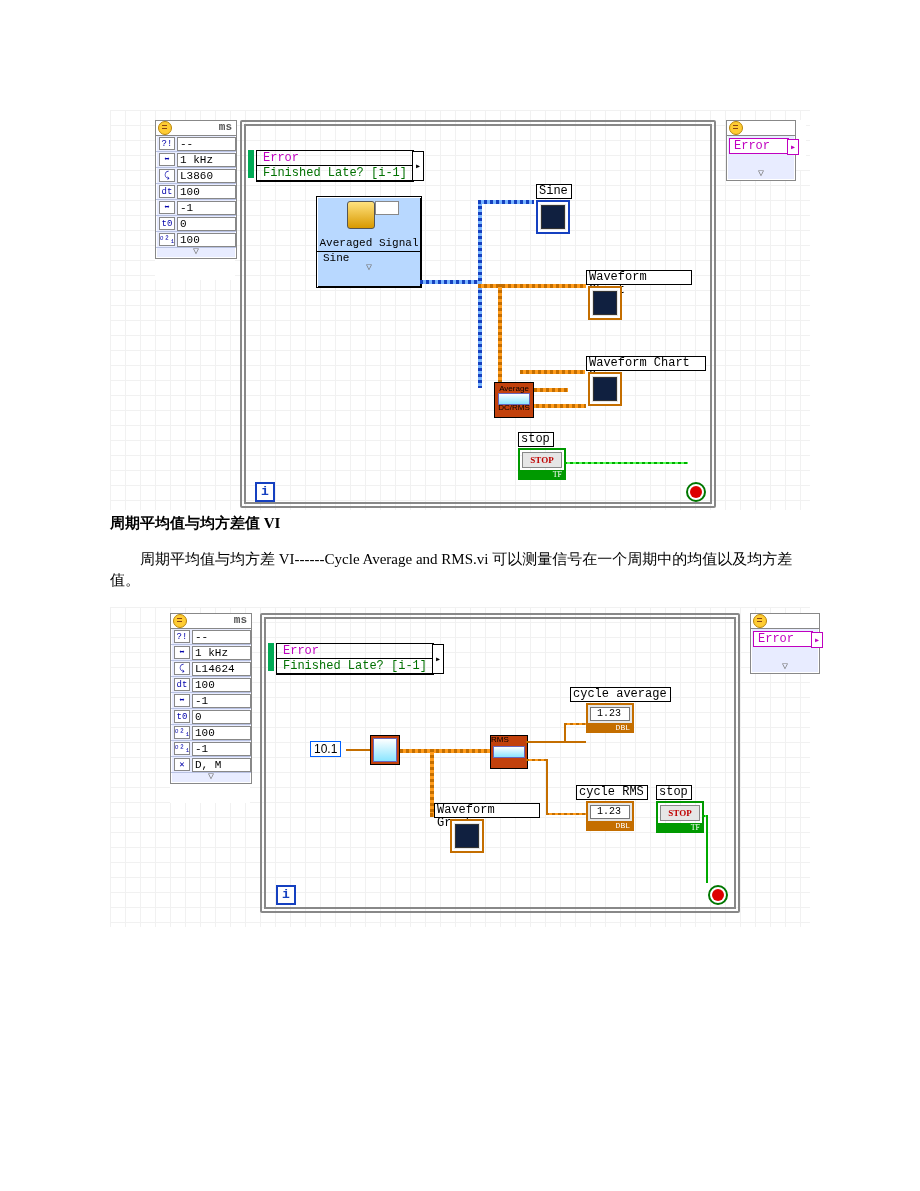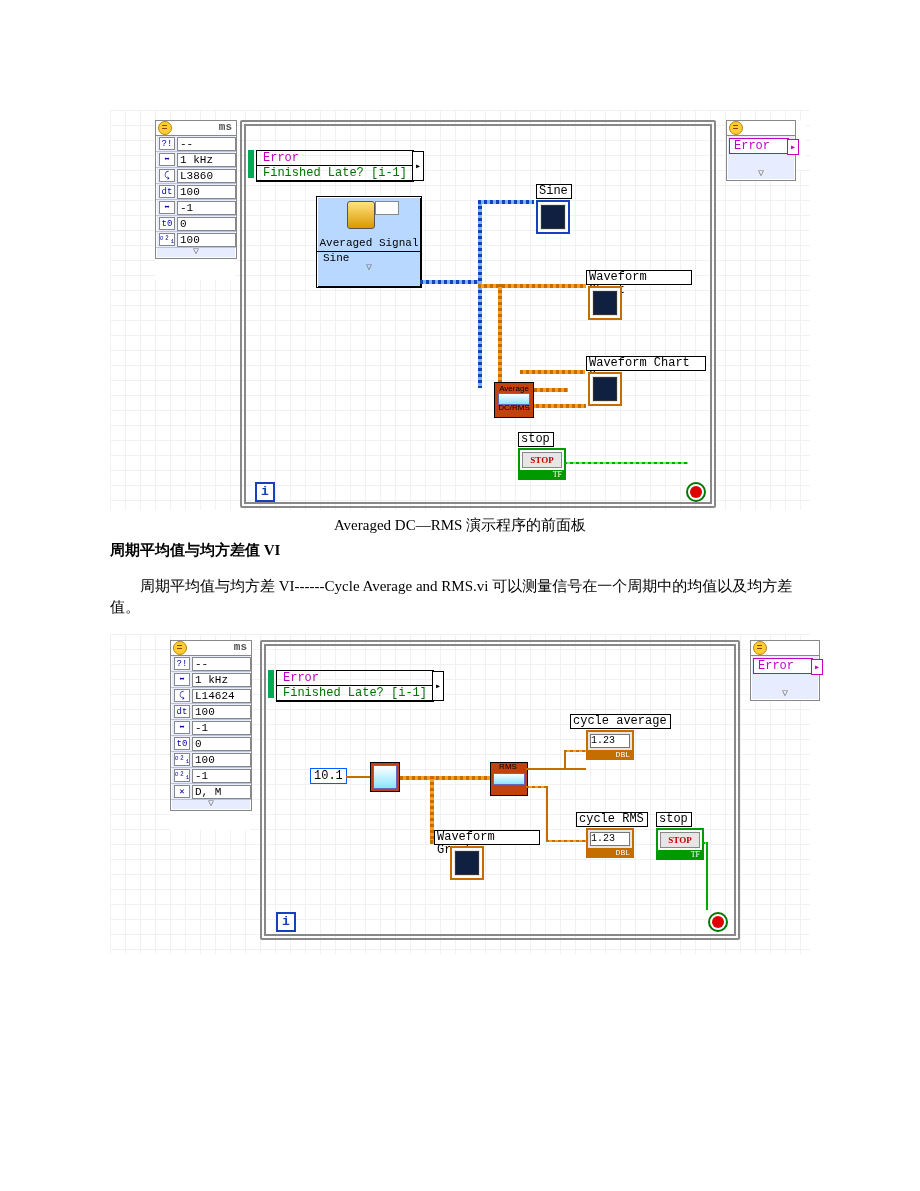--- a/index.html
+++ b/index.html
@@ -28,29 +28,29 @@
   .sel-mini{position:absolute;width:56px;border:1px solid #c000c0;font-family:"Courier New",monospace;font-size:12px;color:#c000c0;background:#fff;padding:0 4px;height:14px}
   .sel-mini .sel-arrow{border-color:#c000c0;height:14px}
   
   .exbox{position:absolute;background:#b8d8ff;border:1px solid #000;font-family:"Courier New",monospace;font-size:11px;text-align:center;box-shadow:#fff 1px 1px 0 inset,#000 -1px -1px 0 inset}
   .icon-chip{position:absolute;width:28px;height:28px;border:1px solid #000;background:#c2410c;font-size:9px;font-family:sans-serif;text-align:center;line-height:1}
   .icon-chip .mw{position:absolute;inset:2px;background:linear-gradient(#fff,#8ae5ff);border:1px solid #66b}
   .lbl{position:absolute;border:1px solid #000;background:#fff;font-family:"Courier New",monospace;font-size:12px;padding:0 2px;height:13px;line-height:13px}
   .ind{position:absolute;width:30px;height:30px;border:2px solid #c46e00;background:#e6e6e6;box-shadow:inset 0 0 0 2px #fff}
   .ind .scrn{position:absolute;inset:3px;background:#102040;border:1px solid #333}
   .dbl{position:absolute;width:44px;border:2px solid #c46e00;background:#e6e6e6;font-family:"Courier New",monospace}
-  .dbl .dblin{background:#fff;margin:2px;border:1px solid #777;height:12px;font-size:10px;text-align:left;padding-right:2px}
+  .dbl .dblin{background:#fff;margin:2px;border:1px solid #777;height:12px;font-size:10px;text-align:center;padding-right:2px}
   .dbl .dbflag{background:#c46e00;color:#fff;font-size:8px;text-align:right;padding-right:2px;height:8px}
   .stop{position:absolute;width:44px;border:2px solid #009900}
   .stop .stopin{background:#e6e6e6;margin:2px;border:1px solid #888;height:14px;font-size:9px;text-align:center;color:#c00000;font-weight:bold;line-height:14px}
   .stop .tf{background:#009900;color:#fff;font-size:8px;text-align:right;padding-right:2px;height:8px}
   .i-box{position:absolute;width:16px;height:16px;border:2px solid #1540c0;background:#fff;color:#1540c0;font-family:"Courier New",monospace;font-weight:bold;text-align:center;line-height:16px;font-size:13px}
   .run-dot{position:absolute;width:16px;height:16px;border:2px solid #007700;border-radius:50%;background:#fff}
   .run-dot:after{content:'';position:absolute;inset:2px;border-radius:50%;background:#d00}
-  .const{position:absolute;border:1px solid #0060ff;background:#fff;font-family:Liberation Mono, monospace;font-size:12px;padding:0 3px;height:14px;line-height:14px}
+  .const{position:absolute;border:1px solid #0060ff;background:#fff;font-family:Liberation Sans, sans-serif;font-size:12px;padding:0 3px;height:14px;line-height:14px}
   
   .wire{position:absolute;background:#1540c0}
   .wire.o{background:#c46e00;background:repeating-linear-gradient(90deg,#c46e00,#c46e00 3px,#ff9c1c 3px,#ff9c1c 6px)}
   .wire.og{background:#009900;background:repeating-linear-gradient(90deg,#0a0 0,#0a0 3px,#5f5 3px,#5f5 6px)}
   .wire.h{height:2px}
   .wire.v{width:2px}
   .wire.th{height:4px;background:repeating-linear-gradient(90deg,#1540c0,#1540c0 3px,#7ab6ff 3px,#7ab6ff 6px)}
   .wire.tv{width:4px;background:repeating-linear-gradient(180deg,#1540c0,#1540c0 3px,#7ab6ff 3px,#7ab6ff 6px)}
   .wire.oh{height:4px;background:repeating-linear-gradient(90deg,#c46e00 0,#c46e00 3px,#ff9c1c 3px,#ff9c1c 6px)}
   .wire.ov{width:4px;background:repeating-linear-gradient(180deg,#c46e00 0,#c46e00 3px,#ff9c1c 3px,#ff9c1c 6px)}
@@ -167,21 +167,20 @@
     <div class="white-block" style="left:616px;top:10px;width:80px;height:50px"></div>
     <div class="panel" style="left:616px;top:10px;width:68px">
       <div class="panel-hdr">
           <span class="clock-icon"></span>
         </div>
       <div class="sel-mini" style="position:relative;left:2px;top:2px;width:50px"><span>Error</span><div class="sel-arrow">▸</div></div>
       <div class="chev" style="margin-top:18px">▽</div>
     </div>
   </div>
 
-  <div class="caption">Averaged DC—RMS 演示程序的前面板</div>
   <div class="h1">周期平均值与均方差值 VI</div>
   <p class="body">周期平均值与均方差 VI------Cycle Average and RMS.vi 可以测量信号在一个周期中的均值以及均方差值。</p>
 
   <div class="diagram-area" style="height:320px;margin-top:14px">
     <div class="grid" style="top:0;height:320px"></div>
     <div class="white-block" style="left:60px;top:26px;width:80px;height:170px"></div>
 
     <div class="panel" style="left:60px;top:6px;width:80px">
       <div class="panel-hdr">
           <span class="clock-icon"></span>
@@ -244,21 +243,21 @@
     <div class="wire oh" style="left:290px;top:142px;width:90px"></div>
     <div class="wire ov" style="left:320px;top:142px;height:66px"></div>
     <div class="wire oh" style="left:320px;top:206px;width:20px"></div>
 
     <div class="lbl" style="left:324px;top:196px;width:100px">Waveform Graph</div>
     <div class="ind" style="left:340px;top:212px">
         <div class="scrn"></div>
       </div>
 
     <div class="icon-chip" style="left:380px;top:128px;width:36px;height:32px">
-      <div style="font-size:8px;text-align:center;padding-right:2px">RMS</div>
+      <div style="font-size:8px;text-align:left;padding-right:2px">RMS</div>
       <div class="mw" style="inset:auto;left:2px;right:2px;top:10px;height:10px"></div>
       <div style="font-size:8px">average</div>
     </div>
 
     <div class="wire h" style="left:416px;top:134px;width:60px;background:#c46e00"></div>
     <div class="wire o h" style="left:416px;top:152px;width:20px"></div>
     <div class="wire o v" style="left:436px;top:152px;height:54px;width:2px"></div>
     <div class="wire o h" style="left:436px;top:206px;width:40px"></div>
 
     <div class="lbl" style="left:460px;top:80px;width:95px">cycle average</div>

